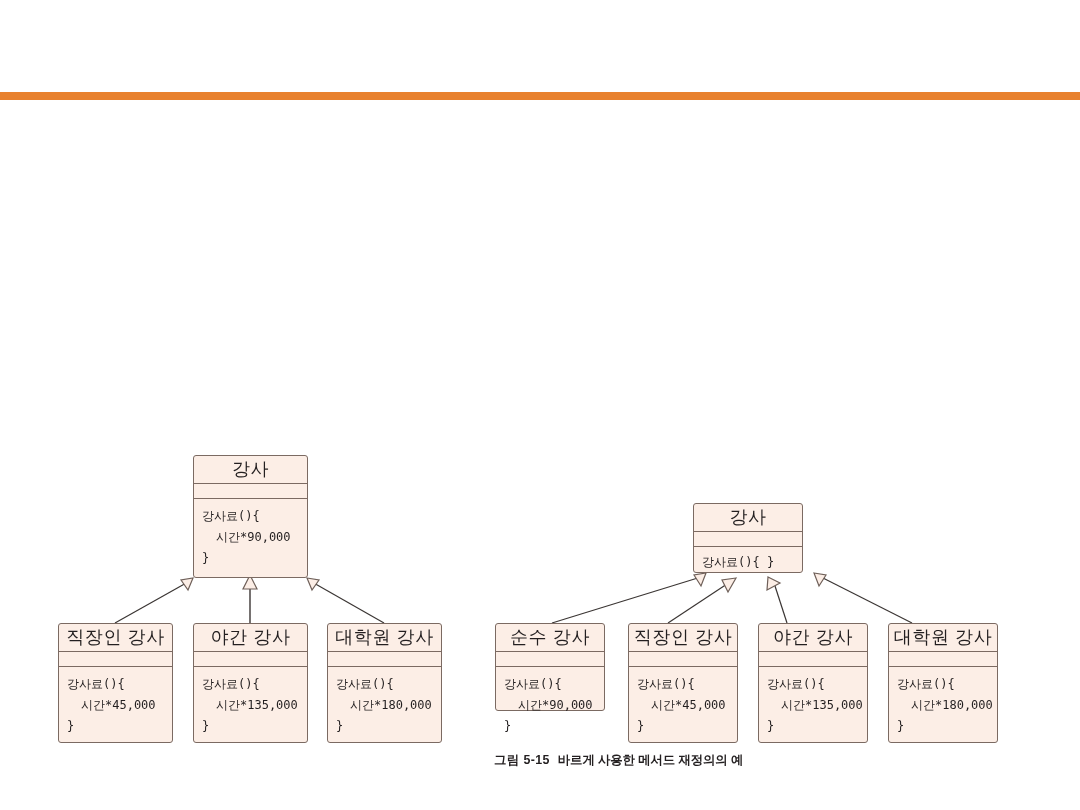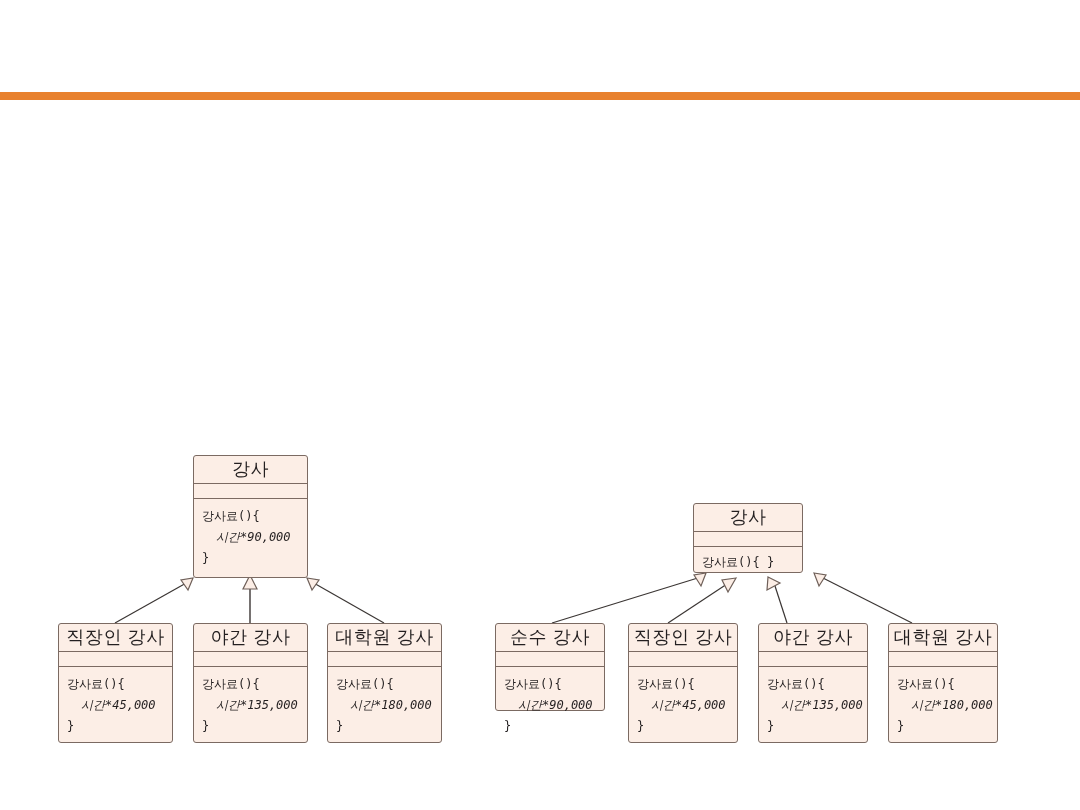--- a/index.html
+++ b/index.html
@@ -75,21 +75,21 @@
     font-size: 12px;
     line-height: 21px;
     color: #231f20;
   }
   .uml-ops.single-line {
     padding-top: 4px;
     line-height: 22px;
     font-size: 12px;
   }
   .op-line { white-space: pre; }
-  .op-line.indent { padding-left: 14px; font-style: italic; }
+  .op-line.indent { padding-left: 14px; }
 
   
   .caption {
     position: absolute;
     font-size: 12.4px;
     font-weight: bold;
     color: #231f20;
     white-space: nowrap;
     letter-spacing: -0.1px;
   }
@@ -216,15 +216,18 @@
     <div class="uml-class" style="left:408px; top:623px; width:110px; height:120px;">
       <div class="uml-name">대학원 강사</div>
       <div class="uml-attrs"></div>
       <div class="uml-ops">
         <div class="op-line">강사료(){</div>
         <div class="op-line indent">시간*180,000</div>
         <div class="op-line">}</div>
       </div>
     </div>
 
+    <div class="caption" style="left:14px; top:752px;">
+      <span class="cap-num">그림 5-15</span><span>바르게 사용한 메서드 재정의의 예</span>
+    </div>
   </div>
 
 </div>
 
 </body></html>

